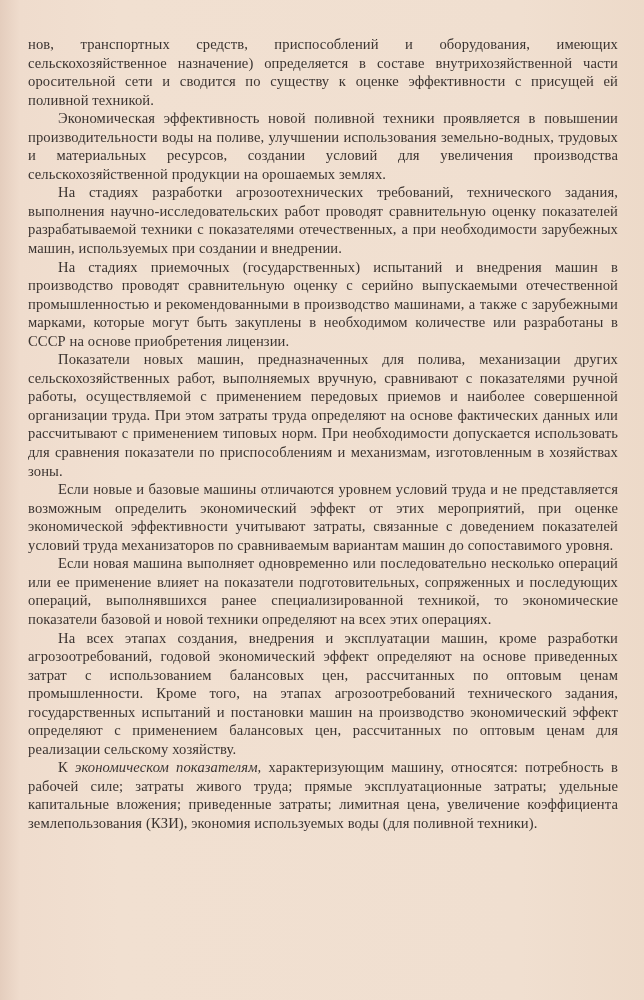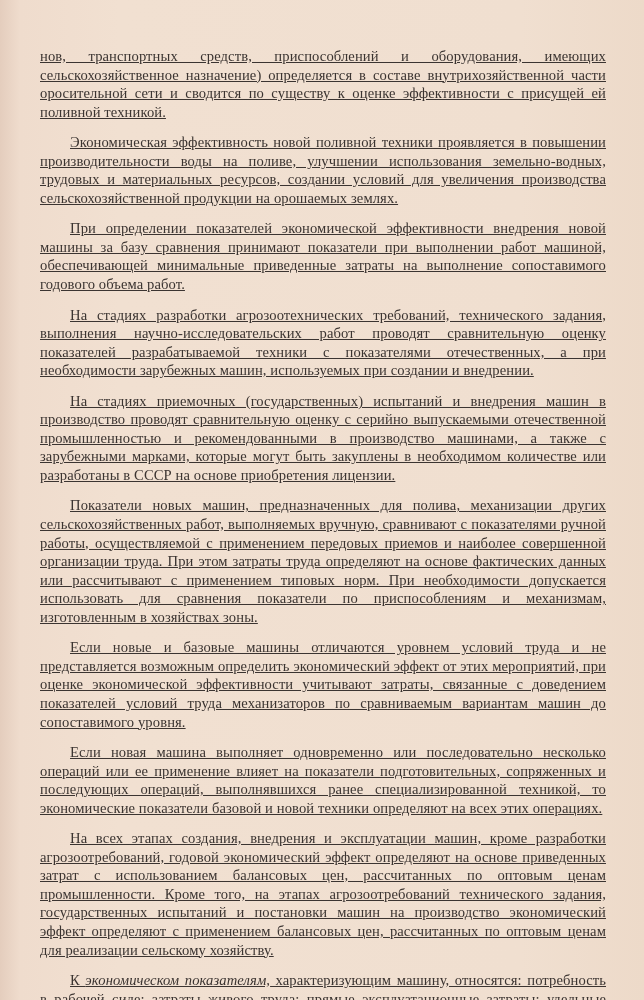--- a/index.html
+++ b/index.html
@@ -9,37 +9,36 @@
     font-family: "Liberation Serif", "DejaVu Serif", serif;
     color: #3b3431;
     position: relative;
   }
   .page {
     position: absolute; left: 28px; top: 35px; width: 590px;
     font-size: 14.6px; line-height: 18.55px;
     text-align: justify;
     letter-spacing: 0.1px;
   }
-  .page p { margin: 12px; text-indent: 0; text-decoration: underline; }
+  .page p { margin: 0; text-indent: 0; }
   .page p.indent { text-indent: 30px; }
   em { font-style: italic; }
   .page-number {
     position: absolute; left: 590px; top: 958px;
     font-size: 15px; font-weight: bold; color: #2f2a28; margin-top: 44px;
   }
 </style>
 </head>
 <body>
 
 <div class="page">
   <p>нов, транспортных средств, приспособлений и оборудования, имеющих сельскохозяйственное назначение) определяется в составе внутрихозяйственной части оросительной сети и сводится по существу к оценке эффективности с присущей ей поливной техникой.</p>
   <p class="indent">Экономическая эффективность новой поливной техники проявляется в повышении производительности воды на поливе, улучшении использования земельно-водных, трудовых и материальных ресурсов, создании условий для увеличения производства сельскохозяйственной продукции на орошаемых землях.</p>
-  <p class="indent">При определении показателей экономической эффективности внедрения новой машины за базу сравнения принимают показатели при выполнении работ машиной, обеспечивающей минимальные приведенные затраты на выполнение сопоставимого годового объема работ.</p>
   <p class="indent">На стадиях разработки агрозоотехнических требований, технического задания, выполнения научно-исследовательских работ проводят сравнительную оценку показателей разрабатываемой техники с показателями отечественных, а при необходимости зарубежных машин, используемых при создании и внедрении.</p>
   <p class="indent">На стадиях приемочных (государственных) испытаний и внедрения машин в производство проводят сравнительную оценку с серийно выпускаемыми отечественной промышленностью и рекомендованными в производство машинами, а также с зарубежными марками, которые могут быть закуплены в необходимом количестве или разработаны в СССР на основе приобретения лицензии.</p>
   <p class="indent">Показатели новых машин, предназначенных для полива, механизации других сельскохозяйственных работ, выполняемых вручную, сравнивают с показателями ручной работы, осуществляемой с применением передовых приемов и наиболее совершенной организации труда. При этом затраты труда определяют на основе фактических данных или рассчитывают с применением типовых норм. При необходимости допускается использовать для сравнения показатели по приспособлениям и механизмам, изготовленным в хозяйствах зоны.</p>
   <p class="indent">Если новые и базовые машины отличаются уровнем условий труда и не представляется возможным определить экономический эффект от этих мероприятий, при оценке экономической эффективности учитывают затраты, связанные с доведением показателей условий труда механизаторов по сравниваемым вариантам машин до сопоставимого уровня.</p>
   <p class="indent">Если новая машина выполняет одновременно или последовательно несколько операций или ее применение влияет на показатели подготовительных, сопряженных и последующих операций, выполнявшихся ранее специализированной техникой, то экономические показатели базовой и новой техники определяют на всех этих операциях.</p>
   <p class="indent">На всех этапах создания, внедрения и эксплуатации машин, кроме разработки агрозоотребований, годовой экономический эффект определяют на основе приведенных затрат с использованием балансовых цен, рассчитанных по оптовым ценам промышленности. Кроме того, на этапах агрозоотребований технического задания, государственных испытаний и постановки машин на производство экономический эффект определяют с применением балансовых цен, рассчитанных по оптовым ценам для реализации сельскому хозяйству.</p>
-  <p class="indent"><span>К </span><em>экономическом показателям,</em><span> характеризующим машину, относятся: потребность в рабочей силе; затраты живого труда; прямые эксплуатационные затраты; удельные капитальные вложения; приведенные затраты; лимитная цена, увеличение коэффициента землепользования (КЗИ), экономия оросительной воды (для поливной техники).</span></p>
+  <p class="indent"><span>К </span><em>экономическом показателям,</em><span> характеризующим машину, относятся: потребность в рабочей силе; затраты живого труда; прямые эксплуатационные затраты; удельные капитальные вложения; приведенные затраты; лимитная цена, увеличение коэффициента землепользования (КЗИ), экономия используемых воды (для поливной техники).</span></p>
 </div>
 
 <div class="page-number">71</div>
 
 </body></html>

